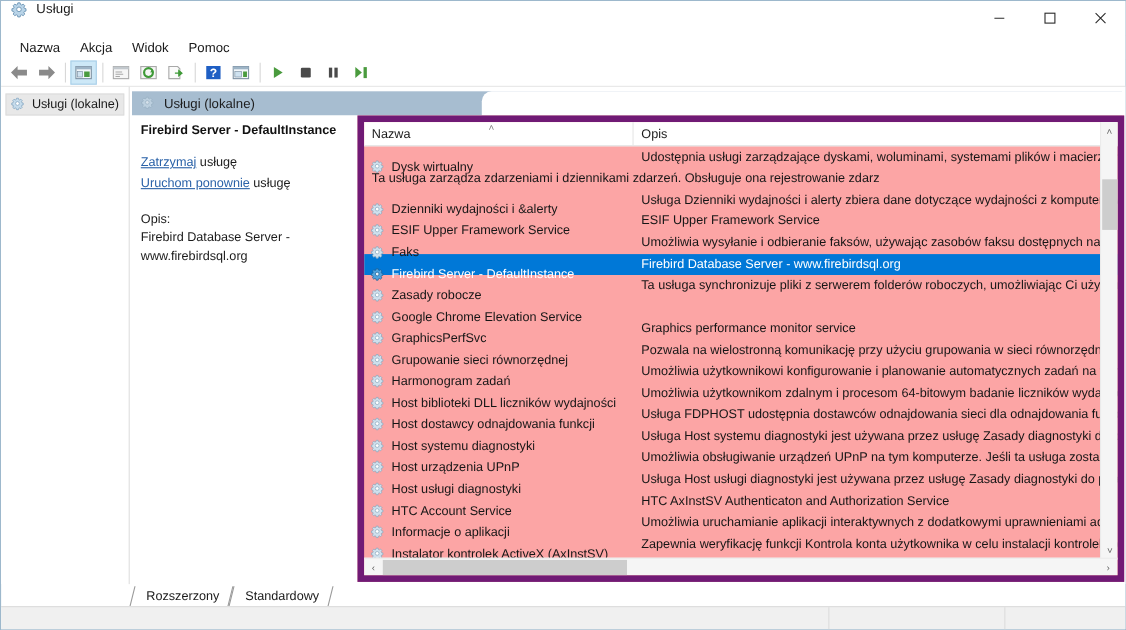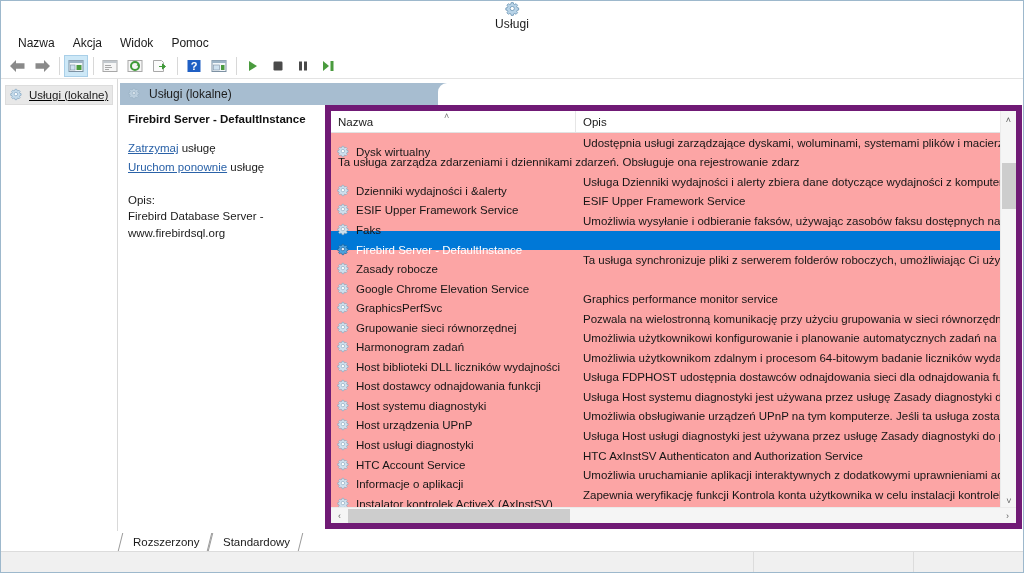--- a/index.html
+++ b/index.html
@@ -15,21 +15,21 @@
     width: 1024px; height: 573px;
     background: #ffffff;
     border: 1px solid #9db8cc;
   }
 
   
   .titlebar {
     position: absolute; top: 0; left: 0;
     width: 1022px; height: 31px;
     background: #ffffff;
-    display: flex; align-items: center; flex-direction: column;
+    display: flex; align-items: flex-start;
   }
   .title-icon {
     margin-left: 9px; margin-right: 7px;
     width: 16px; height: 16px; position: relative;
   }
   .gear {
     position: relative; display: inline-block;
     width: 14px; height: 14px;
   }
   .gear svg { display:block; }
@@ -77,21 +77,20 @@
   .tb-sep {
     width: 1px; height: 18px; background: #d8d8d8; margin: 0 4px;
   }
 
   
   .body {
     position: absolute; top: 78px; left: 0;
     width: 1022px; height: 452px;
     background: #ffffff;
     display: flex;
-    text-decoration: underline;
   }
 
   
   .treepane {
     width: 117px; height: 452px;
     background: #ffffff;
     border-right: 1px solid #d9d9d9;
     padding-top: 6px;
   }
   .tree-node {
@@ -492,20 +491,21 @@
               <div class="lv-row selected">
                 <div class="cell-name">
                   <span class="gear">
                     <svg width="13" height="13" viewBox="0 0 16 16">
                       <path d="M6.2 1.6h2.1l.35 1.5 1.1.45 1.3-.85 1.5 1.5-.85 1.3.45 1.1 1.5.35v2.1l-1.5.35-.45 1.1.85 1.3-1.5 1.5-1.3-.85-1.1.45-.35 1.5H6.2l-.35-1.5-1.1-.45-1.3.85-1.5-1.5.85-1.3-.45-1.1-1.5-.35v-2.1l1.5-.35.45-1.1-.85-1.3 1.5-1.5 1.3.85 1.1-.45z" fill="#4fa3de" stroke="#1e5f96" stroke-width=".8"></path>
                       <circle cx="7.25" cy="7.5" r="2.1" fill="#e8f3fb" stroke="#1e5f96" stroke-width=".8"></circle>
                     </svg>
                   </span>
                   <span>Firebird Server - DefaultInstance</span>
                 </div>
+                <div class="cell-desc">Firebird Database Server - www.firebirdsql.org</div>
               </div>
               <div class="lv-row">
                 <div class="cell-name">
                   <span class="gear">
                     <svg width="13" height="13" viewBox="0 0 16 16">
                       <path d="M6.2 1.6h2.1l.35 1.5 1.1.45 1.3-.85 1.5 1.5-.85 1.3.45 1.1 1.5.35v2.1l-1.5.35-.45 1.1.85 1.3-1.5 1.5-1.3-.85-1.1.45-.35 1.5H6.2l-.35-1.5-1.1-.45-1.3.85-1.5-1.5.85-1.3-.45-1.1-1.5-.35v-2.1l1.5-.35.45-1.1-.85-1.3 1.5-1.5 1.3.85 1.1-.45z" fill="#cfe0ed" stroke="#8aa7bd" stroke-width=".8"></path>
                       <circle cx="7.25" cy="7.5" r="2.1" fill="#ffffff" stroke="#8aa7bd" stroke-width=".8"></circle>
                     </svg>
                   </span>
                   <span>Zasady robocze</span>

